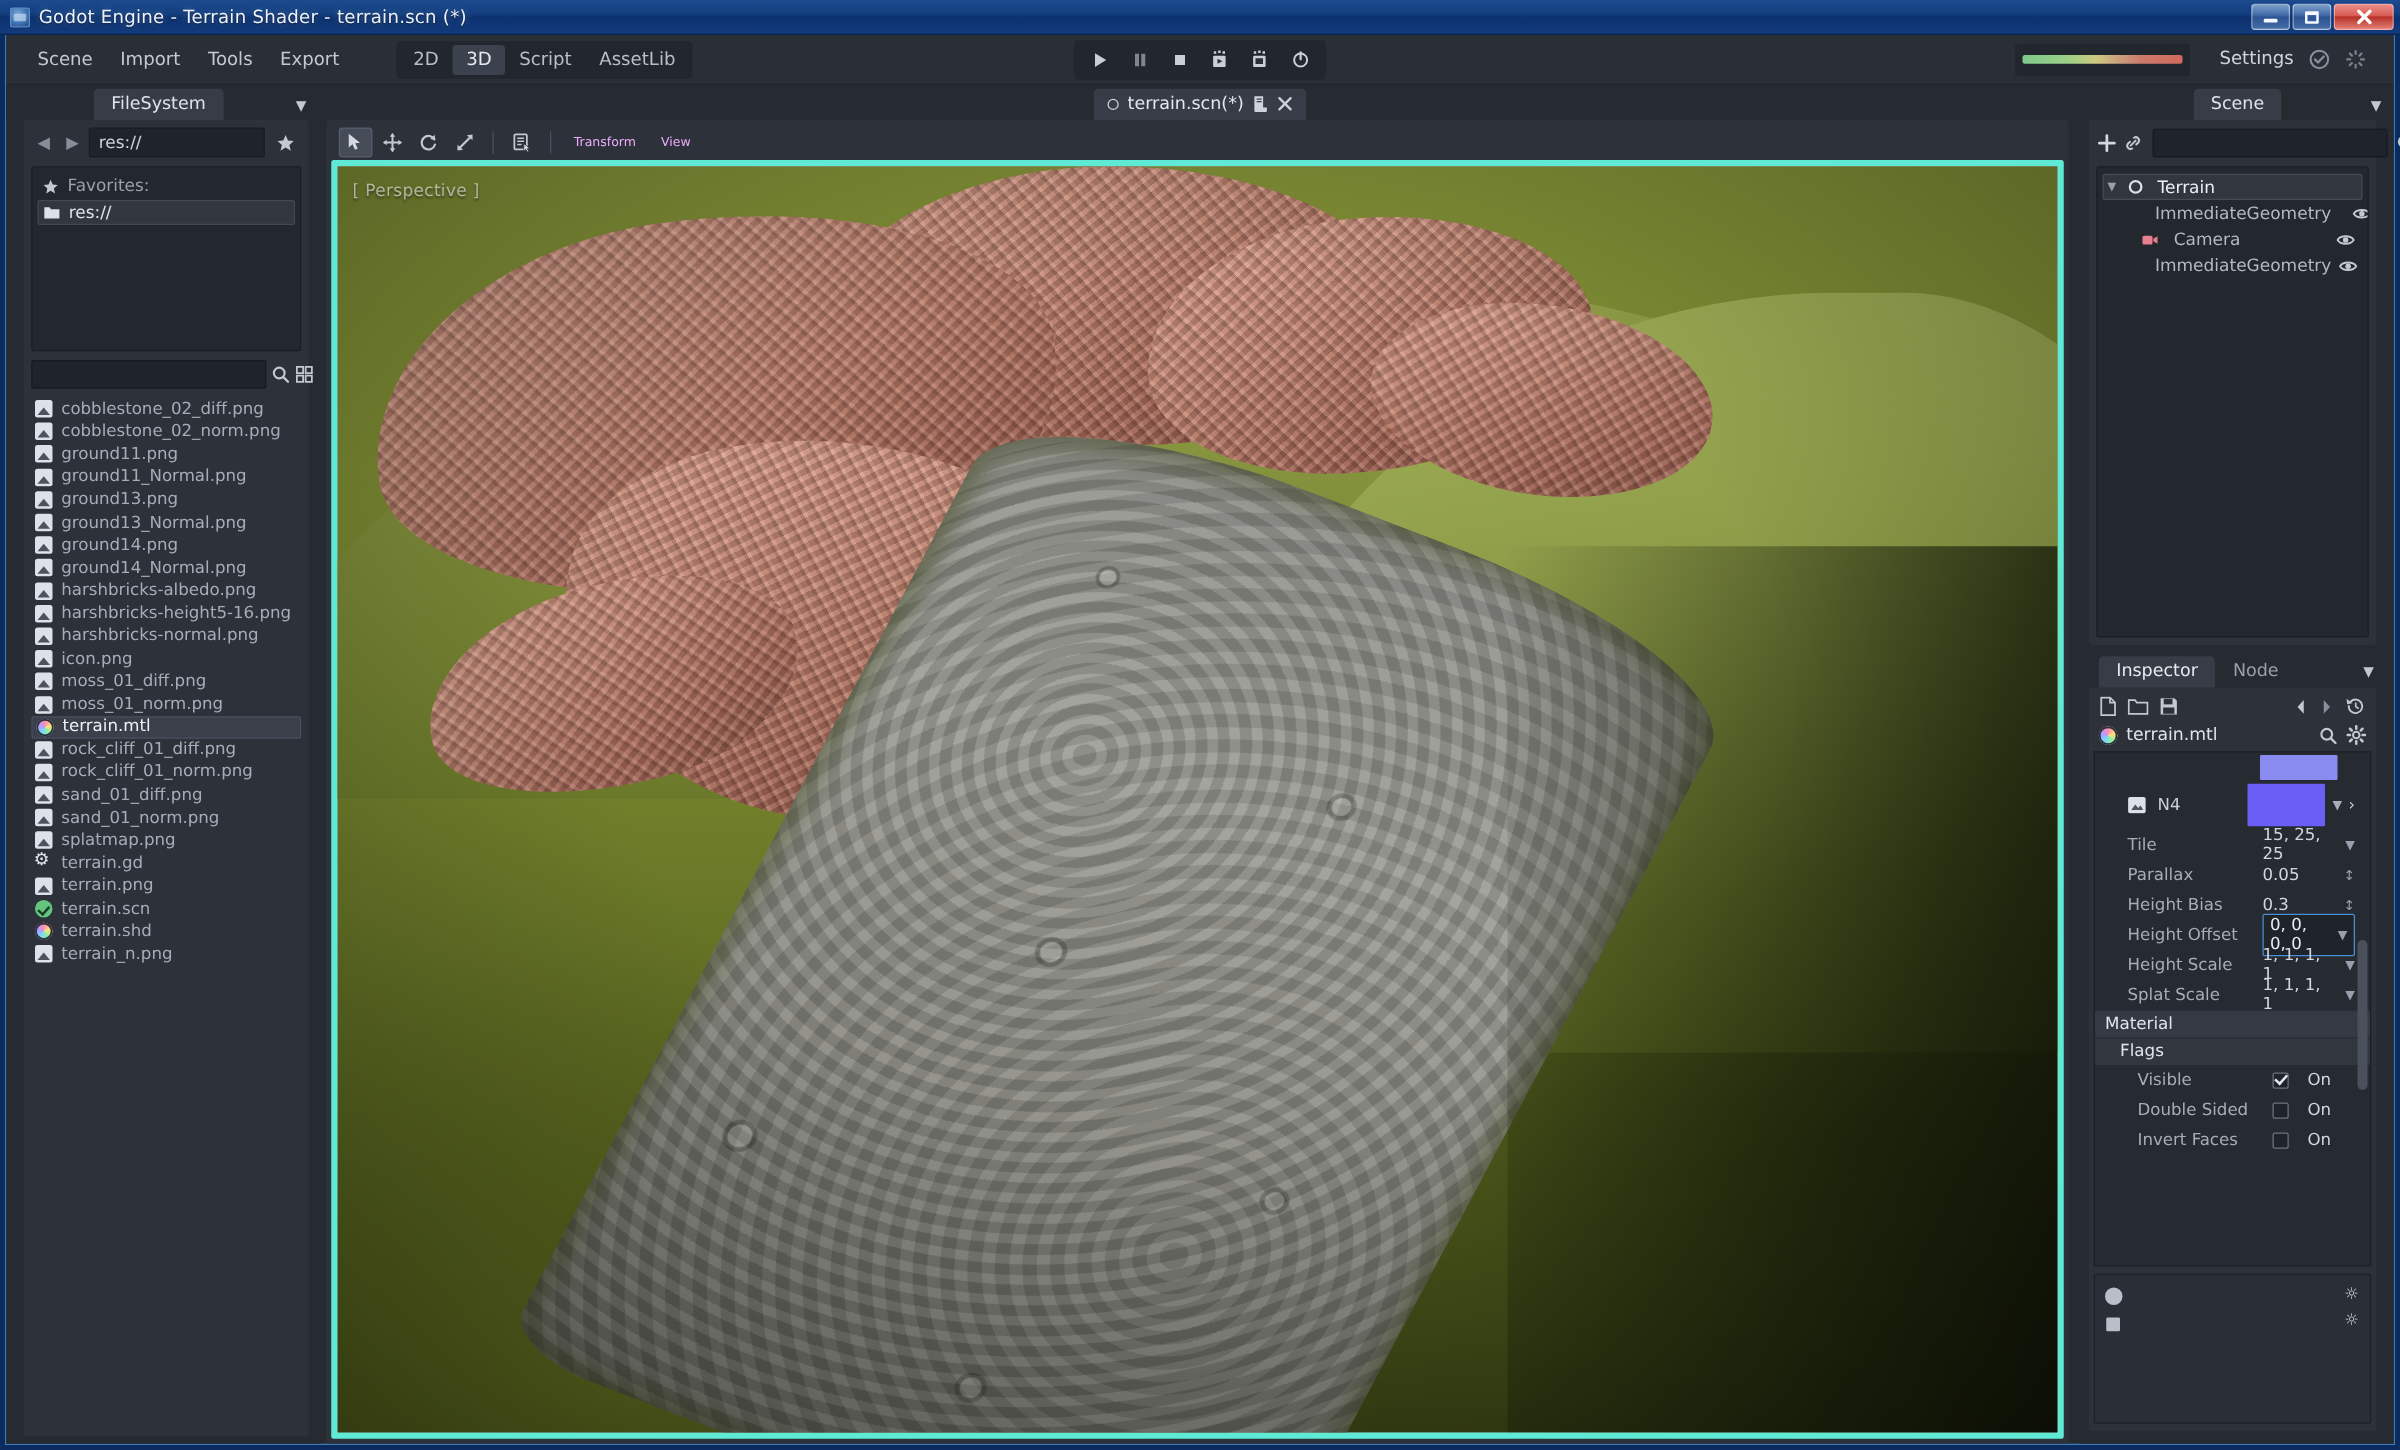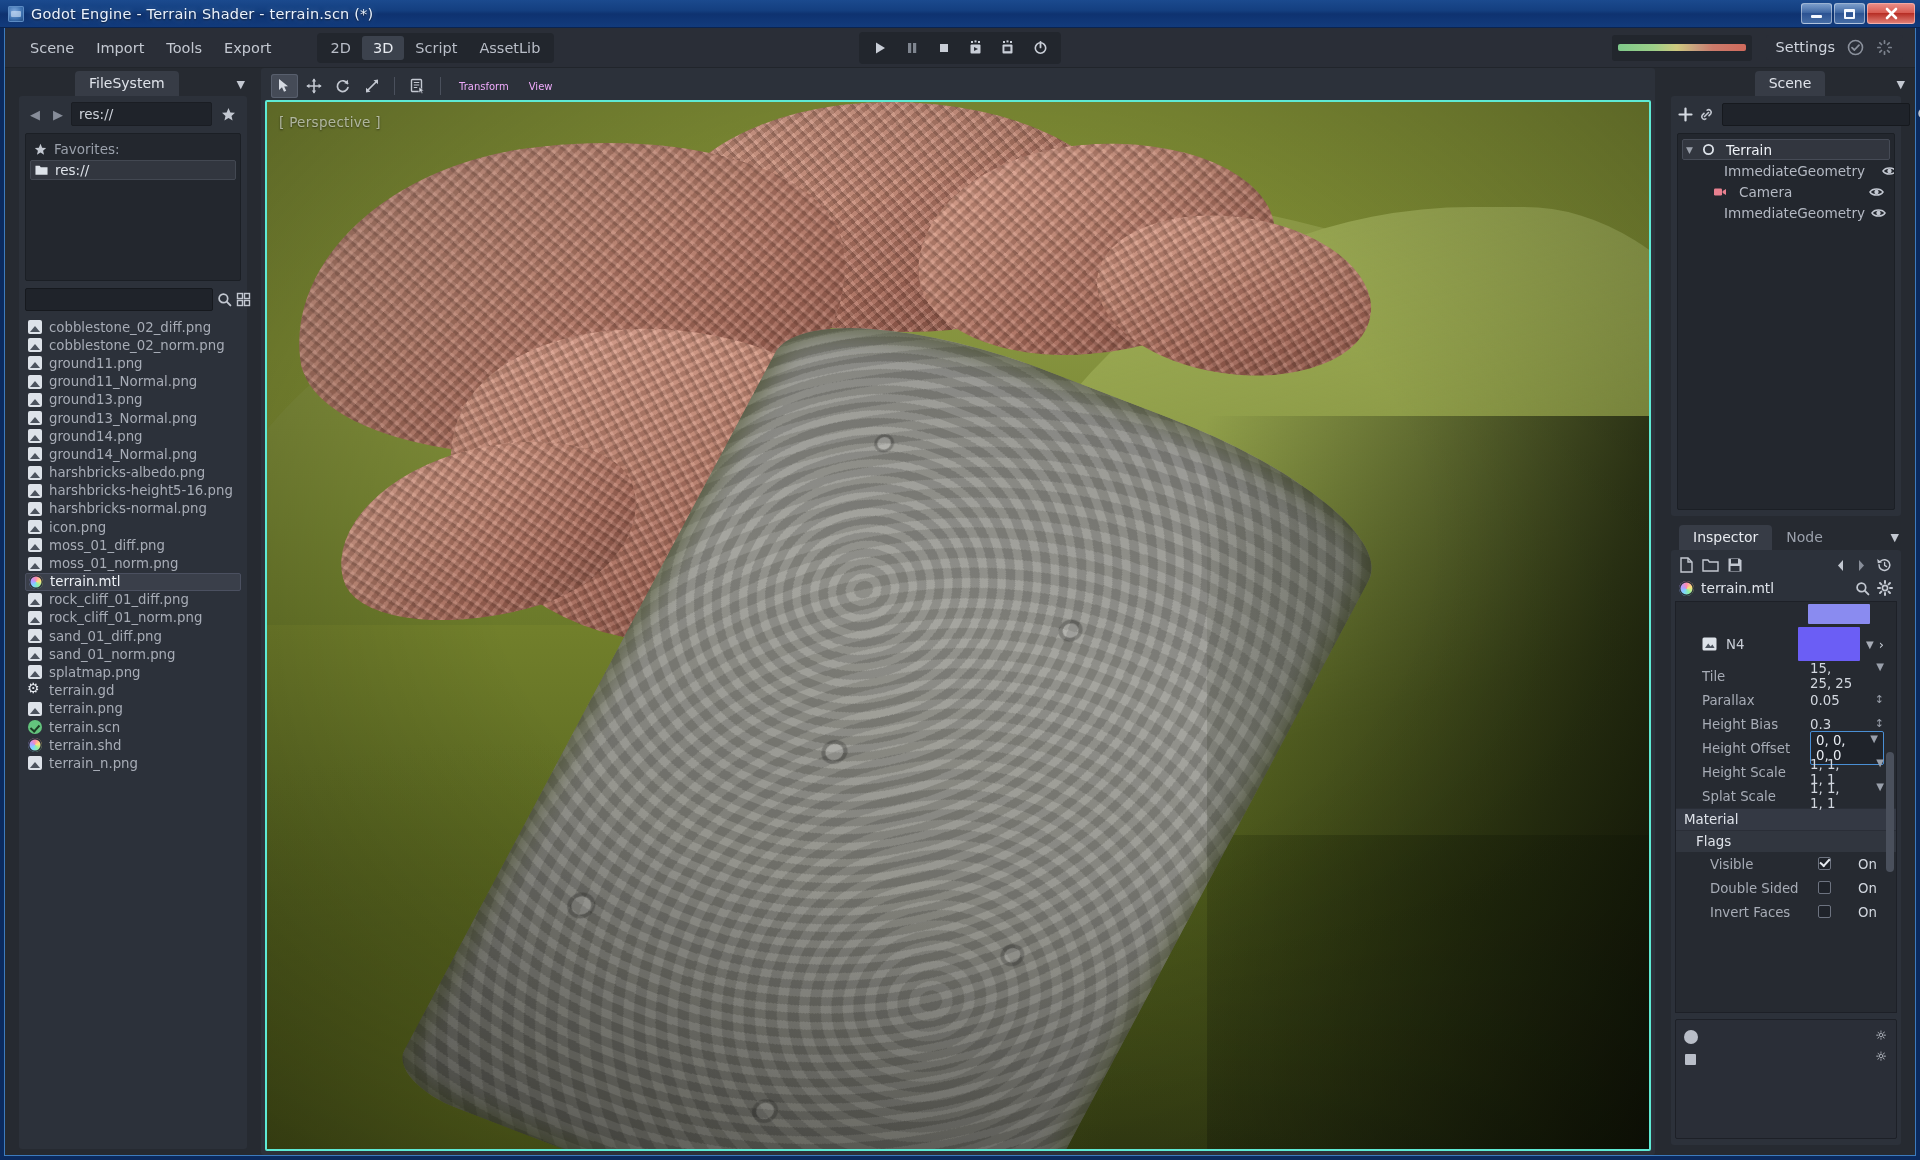--- a/index.html
+++ b/index.html
@@ -210,21 +210,21 @@
   .vp-tool {
     width: 27px; height: 24px; display: flex; align-items: center; justify-content: center;
     border-radius: 3px;
   }
   .vp-tool.active { background: #454b57; box-shadow: inset 0 0 0 1px #585f6d; }
   .vp-sep { width: 1px; height: 18px; background: #4a505c; margin: 0 7px; }
   .vp-menu { color: #f0abfc; font-size: 10px; padding: 4px 9px; border-radius: 3px; }
 
   .viewport {
     flex: 1 1 auto; position: relative; overflow: hidden;
-    border: 2px solid #5eead4; border-radius: 2px;
+    border: 5px solid #5eead4; border-radius: 2px;
     background: #8a8f8a;
   }
   .vp-label {
     position: absolute; left: 12px; top: 12px; z-index: 5;
     color: rgba(235,240,235,.62); font-size: 13.5px; letter-spacing: .3px;
     text-shadow: 0 1px 2px rgba(0,0,0,.5);
   }
 
   
   .sky {
@@ -343,21 +343,21 @@
   }
   .prop-scroll {
     flex: 1 1 auto; background: #262a31; margin: 0 4px; border: 1px solid #1d2027;
     position: relative; overflow: hidden;
   }
   .prop-row {
     display: flex; align-items: center; height: 24px; padding: 0 12px 0 26px;
     color: #a7acb6; font-size: 13.3px;
   }
   .prop-name { flex: 0 0 auto; width: 108px; }
-  .prop-val { flex: 1 1 auto; color: #d2d7df; display: flex; align-items: flex-start; gap: 20px; }
+  .prop-val { flex: 1 1 auto; color: #d2d7df; display: flex; align-items: center; gap: 8px; }
   .prop-val.boxed {
     background: #1f232a; border: 1px solid #4a8fd4; border-radius: 2px;
     padding: 1px 5px; color: #e9edf3;
   }
   .swatch-row { display: flex; align-items: center; height: 40px; padding: 0 12px 0 26px; }
   .swatch-partial {
     position: absolute; right: 26px; top: 2px; width: 62px; height: 20px;
     background: #8a8bf0; border-radius: 1px;
   }
   .swatch-main { width: 62px; height: 34px; background: #6b5ef5; border-radius: 1px; }
@@ -660,20 +660,33 @@
               </div>
               <div class="file-row">
                 <span class="fi fi-img"></span>
                 <span>terrain_n.png</span>
               </div>
             </div>
         </div>
       </div>
 
       <div class="center">
+        <div class="scene-tabs">
+          <div class="scene-tab">
+            <span class="unsaved-dot"></span>
+            <span>terrain.scn(*)</span>
+            <svg width="13" height="14" viewBox="0 0 13 14">
+              <path d="M1.5 1 h7 v9 h3 v2.5 a1 1 0 0 1 -1 1 h-8 a1 1 0 0 1 -1 -1 Z" fill="#cfd4dc"></path>
+              <path d="M3.3 3.3 h4 M3.3 5.3 h4" stroke="#373c46" stroke-width="1"></path>
+            </svg>
+            <svg width="12" height="12" viewBox="0 0 12 12">
+              <path d="M1.5 1.5 L10.5 10.5 M10.5 1.5 L1.5 10.5" stroke="#cfd4dc" stroke-width="1.8" stroke-linecap="round"></path>
+            </svg>
+          </div>
+        </div>
 
         <div class="viewport-wrap">
           <div class="vp-toolbar">
             <div class="vp-tool active">
               <svg width="15" height="16" viewBox="0 0 15 16">
                 <path d="M2 1 L2 12 L5 9.3 L7 13.8 L9.2 12.8 L7.2 8.5 L11 8.2 Z" fill="#d5dae2"></path>
               </svg>
             </div>
             <div class="vp-tool">
               <svg width="16" height="16" viewBox="0 0 16 16">

